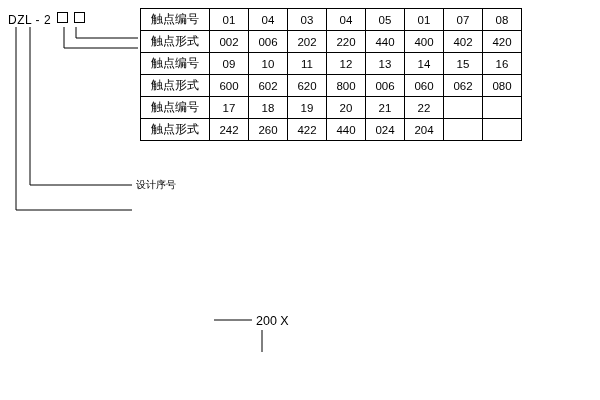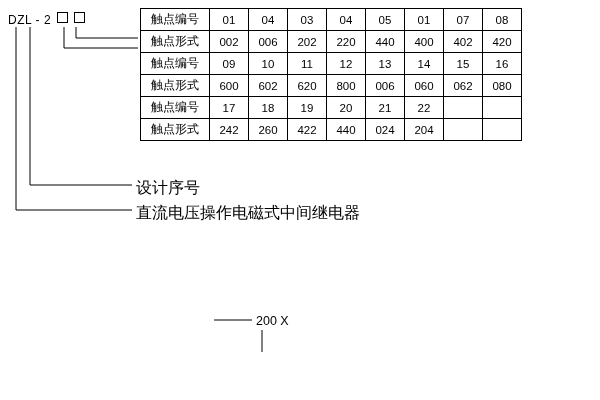--- a/index.html
+++ b/index.html
@@ -61,21 +61,21 @@
   table.contact td.head {
     width: 68px;
     font-size: 12px;
   }
   table.contact td.cell {
     width: 38px;
   }
   
   .label {
     position: absolute;
-    font-size: 16px;
+    font-size: 10px;
     white-space: nowrap;
   }
   #label-design { left: 136px; top: 178px; }
   #label-relay  { left: 136px; top: 203px; }
 
   
   .series {
     position: absolute;
     left: 176px;
     top: 248px;
@@ -192,18 +192,17 @@
           <td class="cell">024</td>
           <td class="cell">204</td>
           <td class="cell"></td>
           <td class="cell"></td>
         </tr>
       </tbody>
     </table>
   </div>
 
   <div class="label" id="label-design">设计序号</div>
-  <div class="label" id="label-relay">直流电压操作电磁式中间继电器</div>
 
 
   <div id="series-200">200  X</div>
 
 </div>
 
 </body></html>

